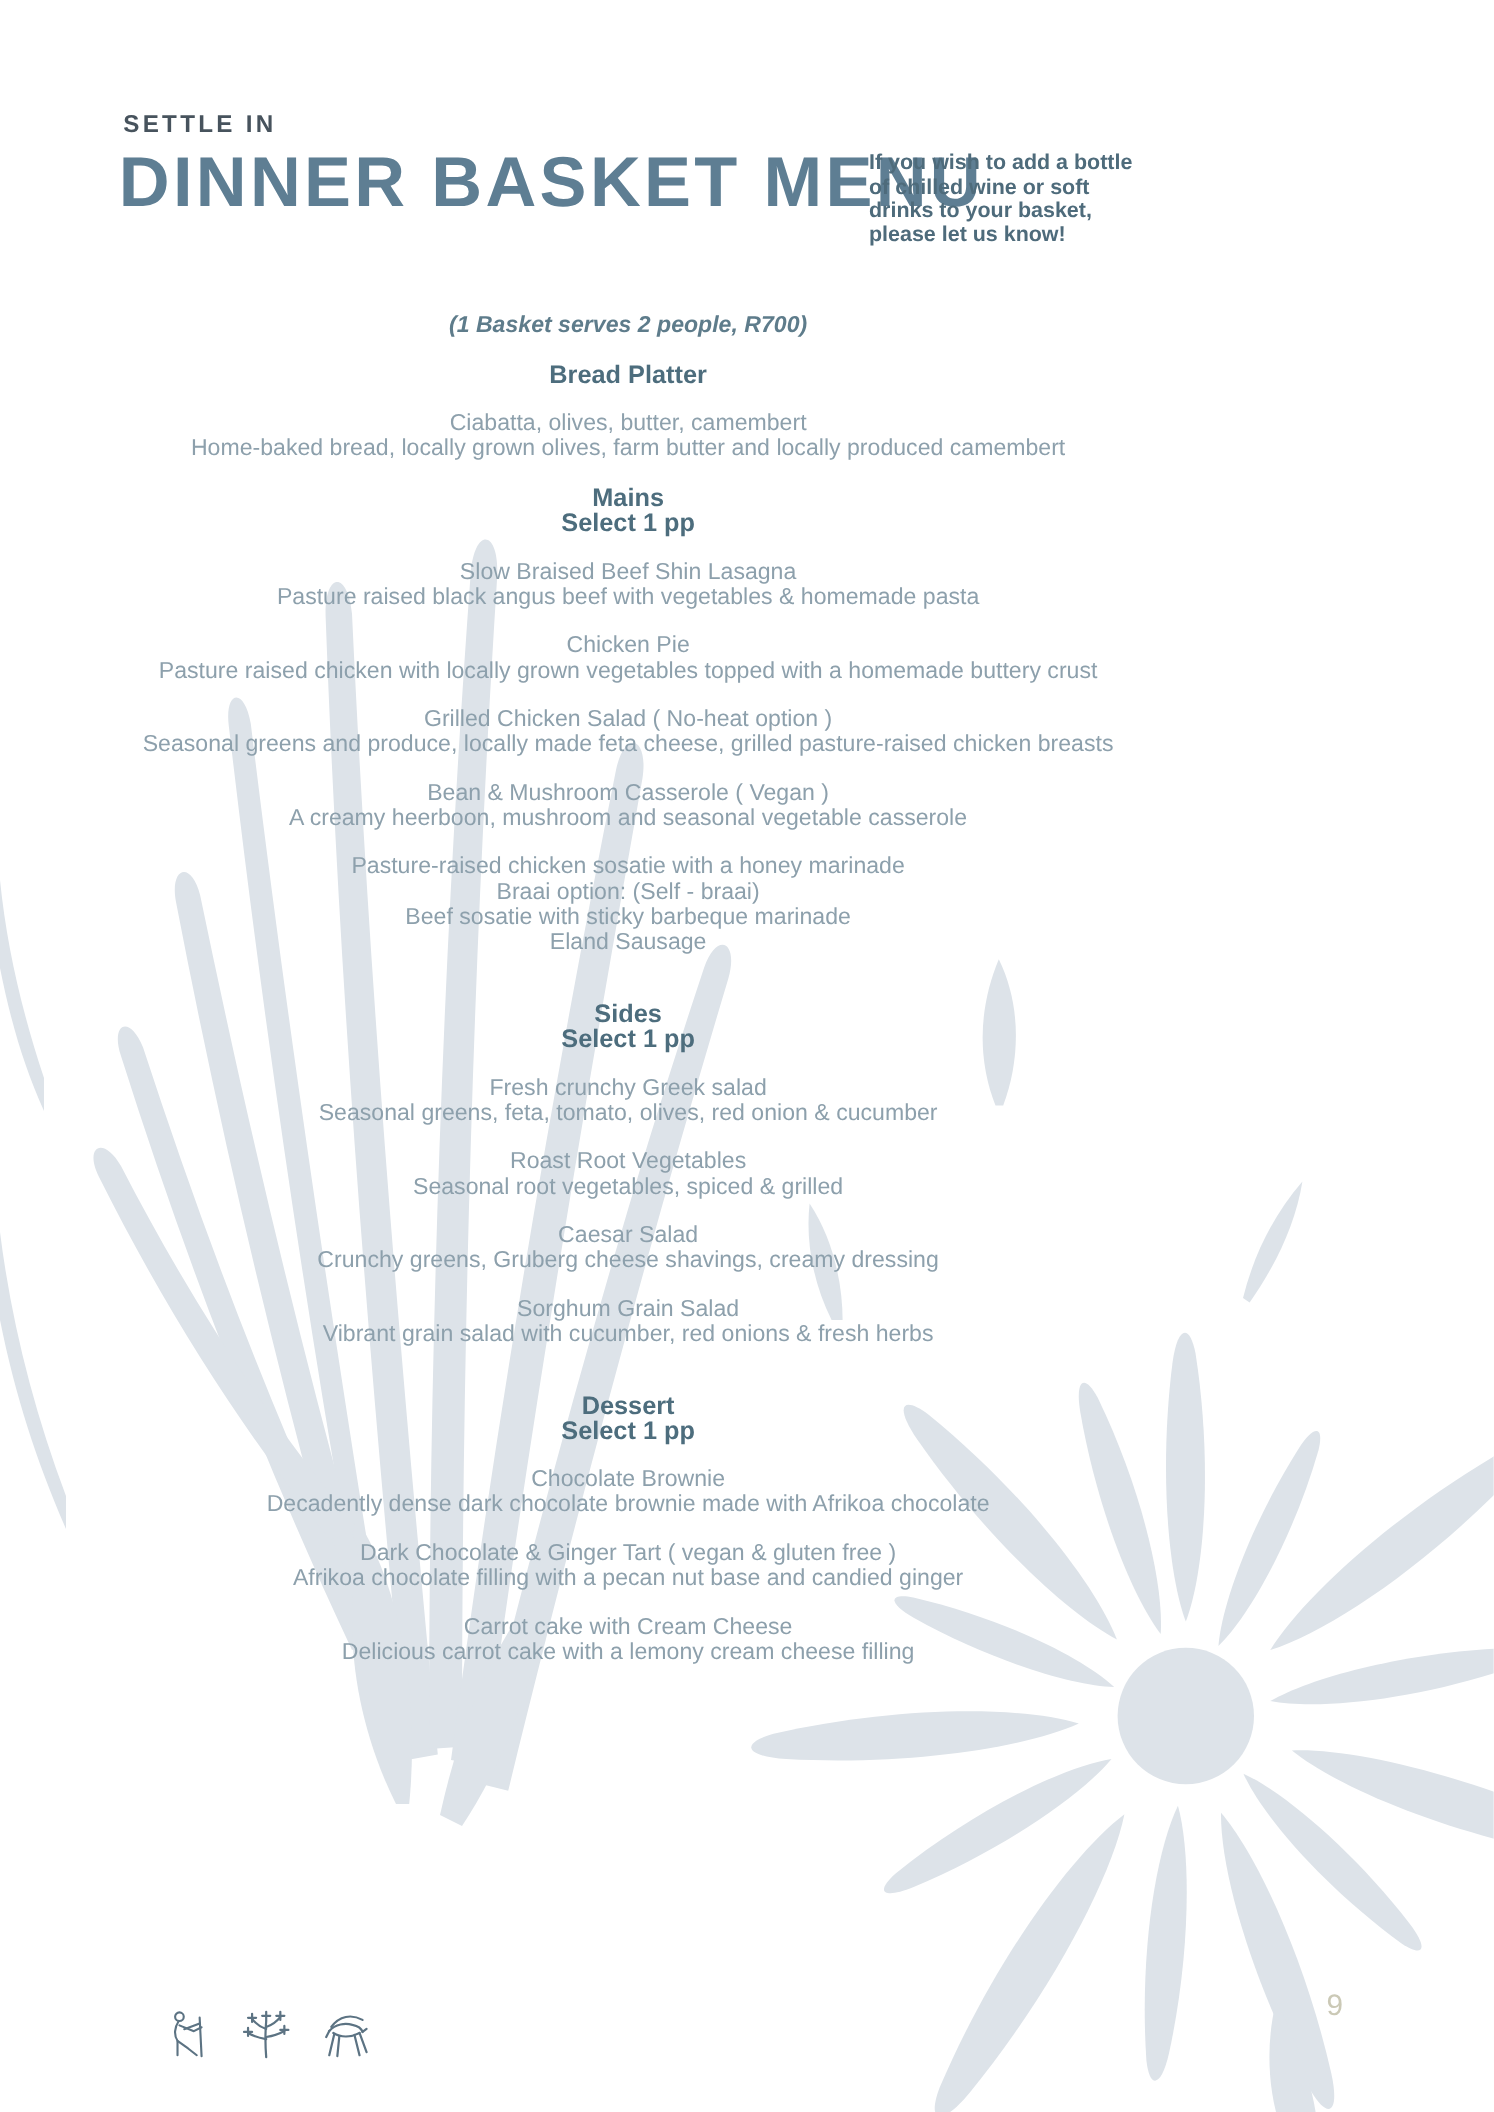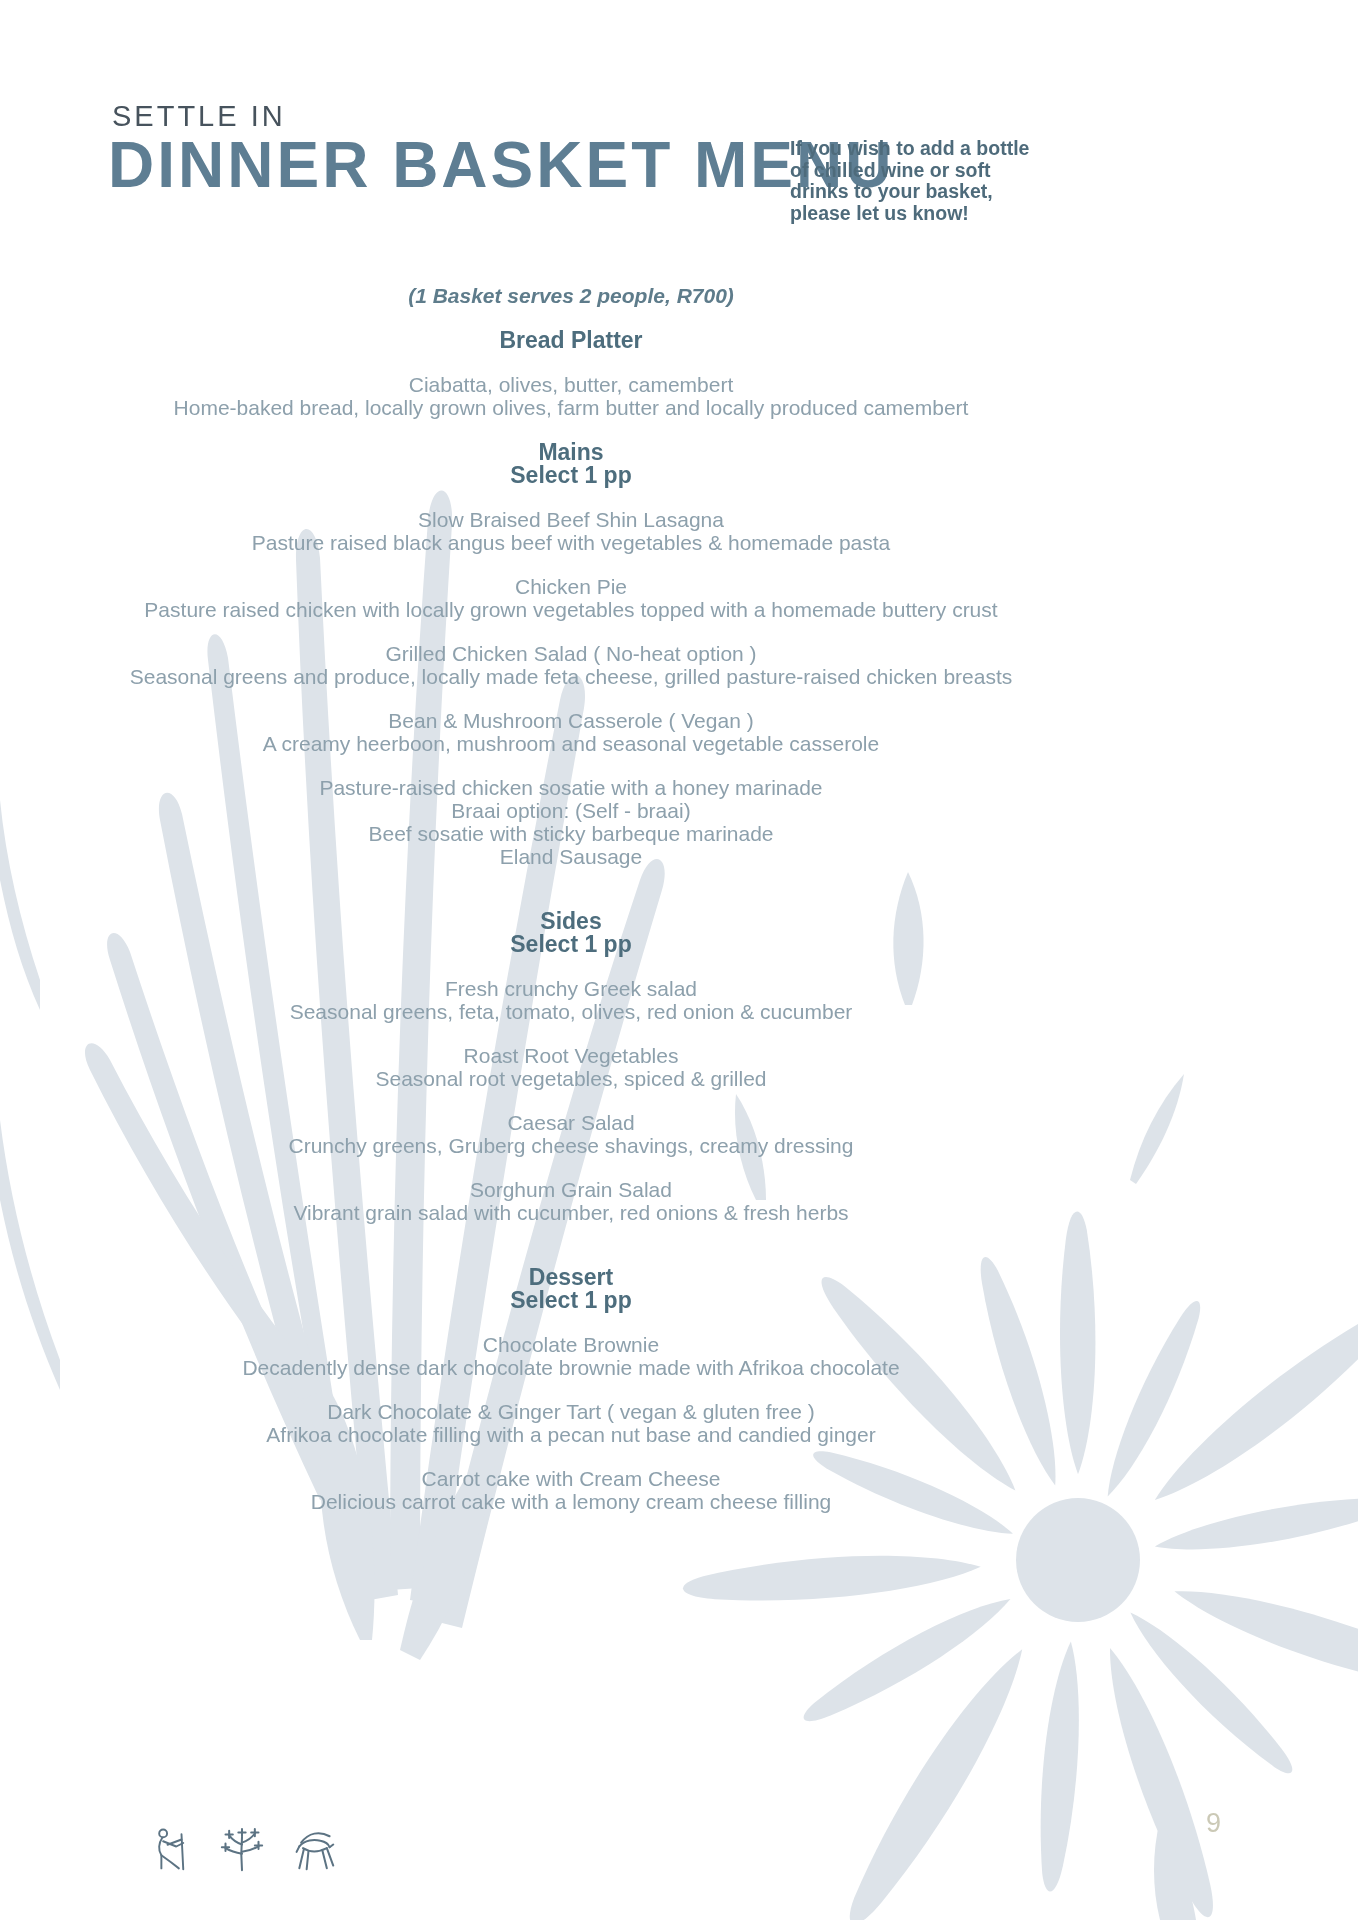--- a/index.html
+++ b/index.html
@@ -14,22 +14,22 @@
   .watermark {
     position: absolute;
     left: 0; top: 0;
     width: 1358px; height: 1920px;
     color: var(--c-watermark, #dde3e9);
     pointer-events: none;
   }
   .eyebrow {
     position: absolute;
     left: 112px; top: 100px;
-    font-size: 29px;
-    font-weight: 400;
+    font-size: 22px;
+    font-weight: 700;
     letter-spacing: 3px;
     color: var(--c-eyebrow, #47535d);
   }
   .title {
     position: absolute;
     left: 108px; top: 128px;
     margin: 0;
     font-size: 64px;
     font-weight: 700;
     letter-spacing: 3px;

